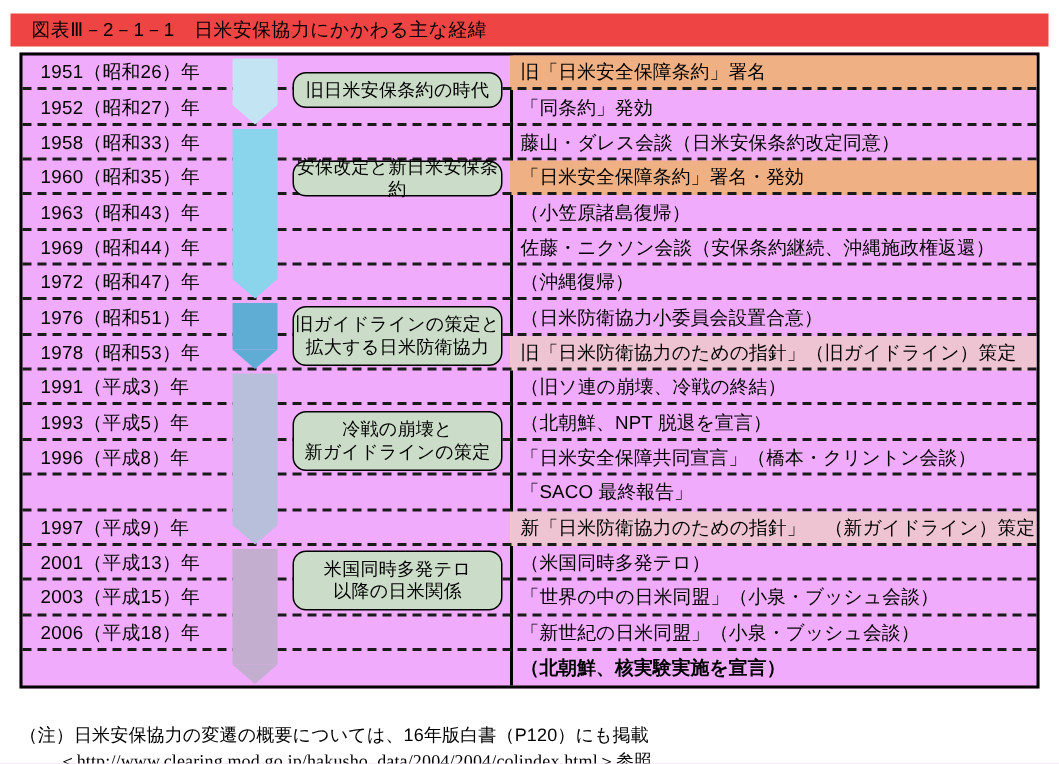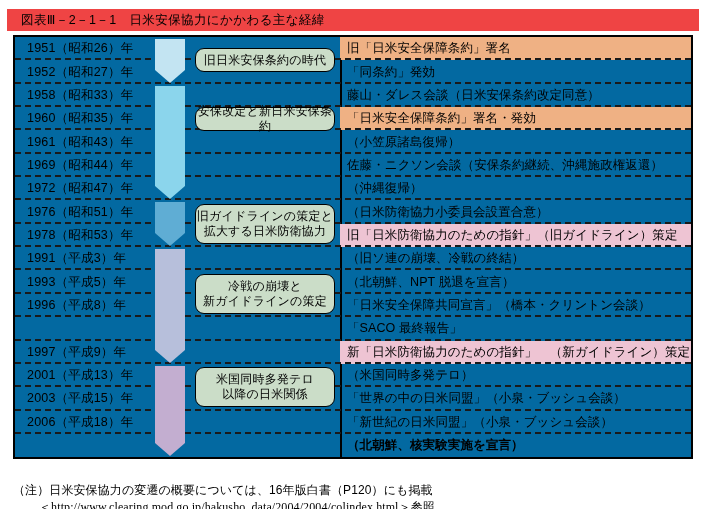--- a/index.html
+++ b/index.html
@@ -45,21 +45,21 @@
 
   
   .table-frame {
     position: absolute;
     left: 13px;
     top: 35px;
     width: 680px;
     height: 424px;
     border: 2px solid #000000;
     box-sizing: border-box;
-    background: #0369a1;
+    background: #f0abfc;
   }
 
   .grid {
     position: absolute;
     left: 0;
     top: 0;
     width: 676px;
     height: 420px;
   }
 
@@ -202,21 +202,21 @@
           <div class="cell-year">1958（昭和33）年</div>
           <div class="cell-event">藤山・ダレス会談（日米安保条約改定同意）</div>
           <div class="sep"></div>
         </div>
         <div class="row" style="top: 70.05px; height: 23.35px;">
           <div class="cell-year">1960（昭和35）年</div>
           <div class="cell-event hl-orange">「日米安全保障条約」署名・発効</div>
           <div class="sep"></div>
         </div>
         <div class="row" style="top: 93.4px; height: 23.35px;">
-          <div class="cell-year">1961（昭和43）年</div>
+          <div class="cell-year">1963（昭和43）年</div>
           <div class="cell-event">（小笠原諸島復帰）</div>
           <div class="sep"></div>
         </div>
         <div class="row" style="top: 116.75px; height: 23.35px;">
           <div class="cell-year">1969（昭和44）年</div>
           <div class="cell-event">佐藤・ニクソン会談（安保条約継続、沖縄施政権返還）</div>
           <div class="sep"></div>
         </div>
         <div class="row" style="top: 140.1px; height: 23.35px;">
           <div class="cell-year">1972（昭和47）年</div>

